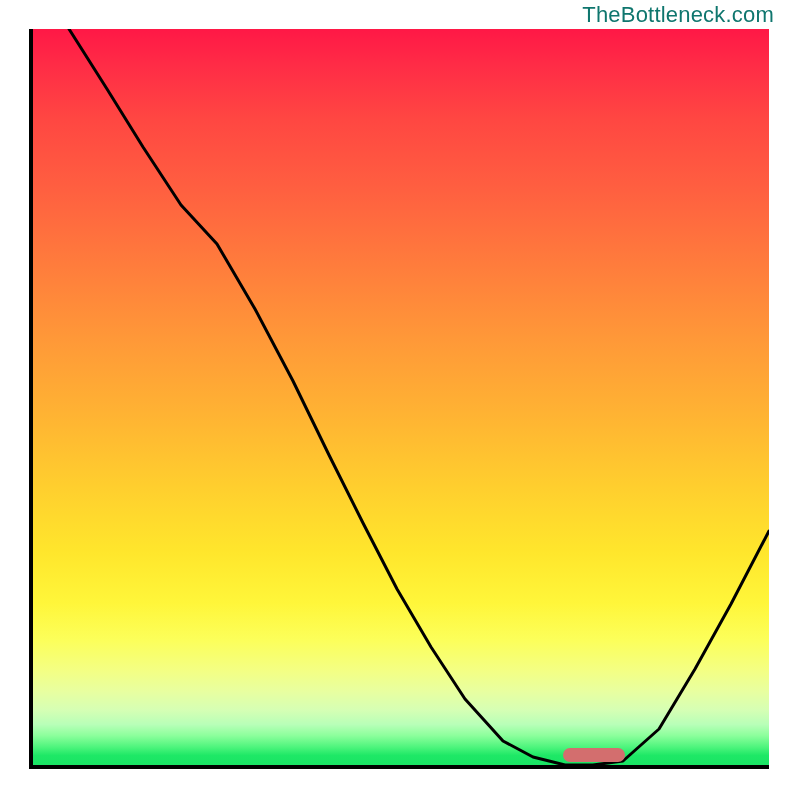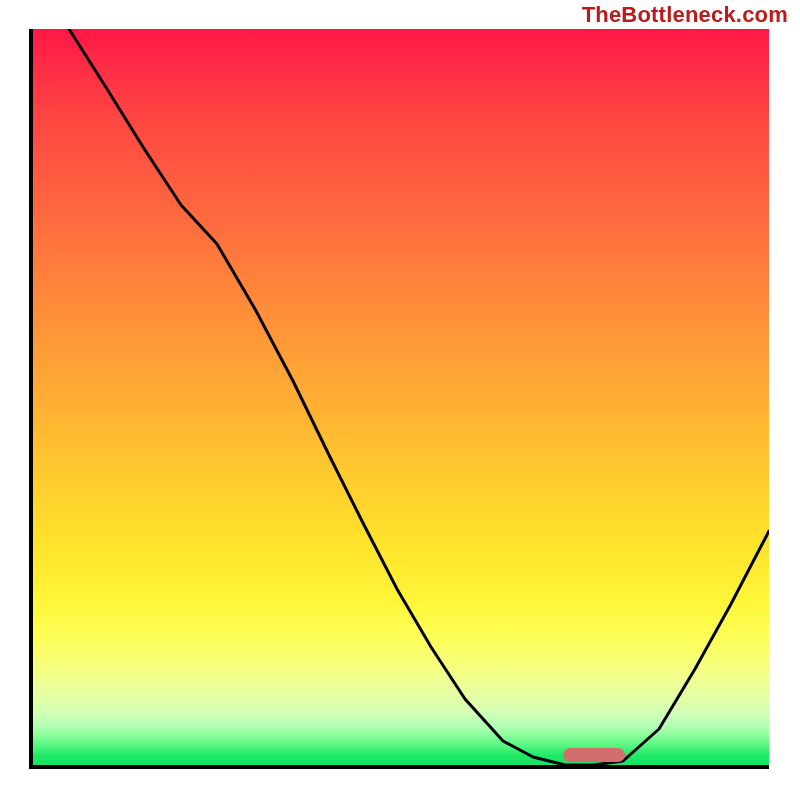--- a/index.html
+++ b/index.html
@@ -11,24 +11,24 @@
     font-family: Arial, Helvetica, sans-serif;
   }
   .container {
     position: relative;
     width: 800px;
     height: 800px;
   }
   .watermark {
     position: absolute;
     top: 2px;
-    right: 12px;
+    right: 26px;
     font-size: 22px;
-    color: #b91c1c;
-    font-weight: 700;
+    color: #0f766e;
+    font-weight: 400;
     letter-spacing: 0.2px;
     z-index: 10;
   }
   .plot-frame {
     position: absolute;
     left: 29px;
     top: 29px;
     width: 740px;
     height: 740px;
     border-left: 4px solid #000;

